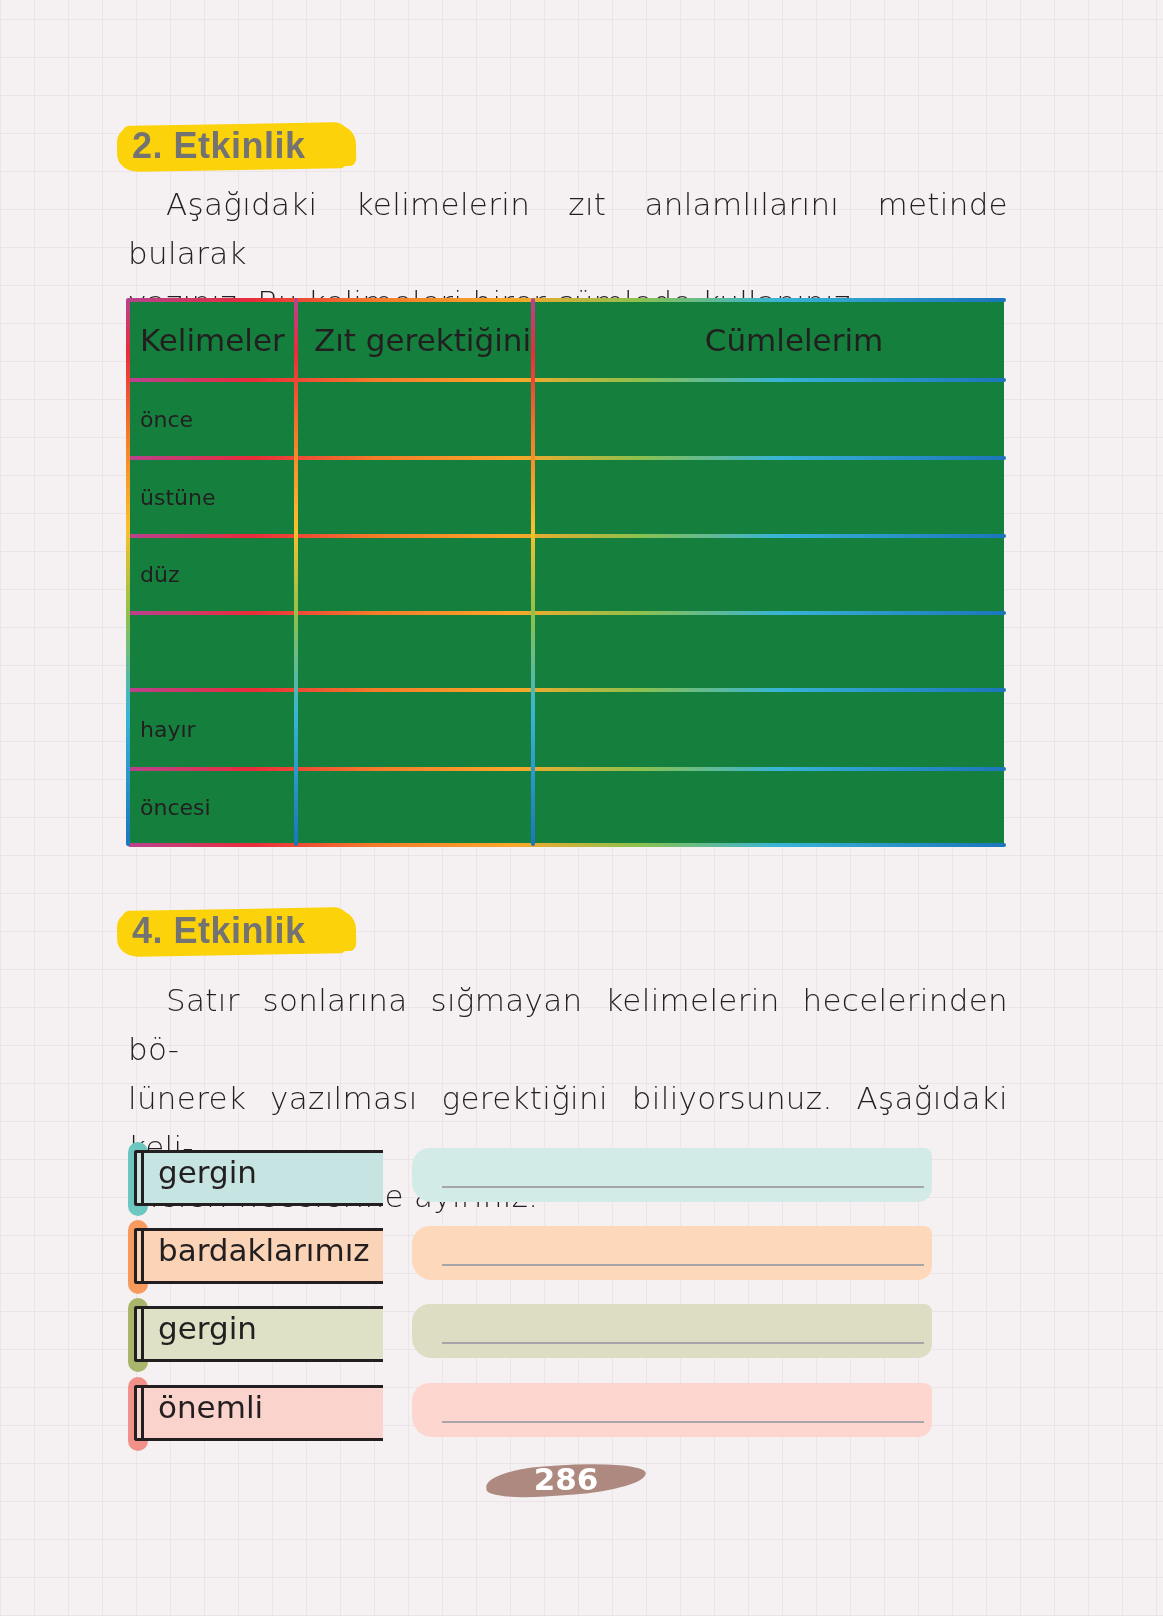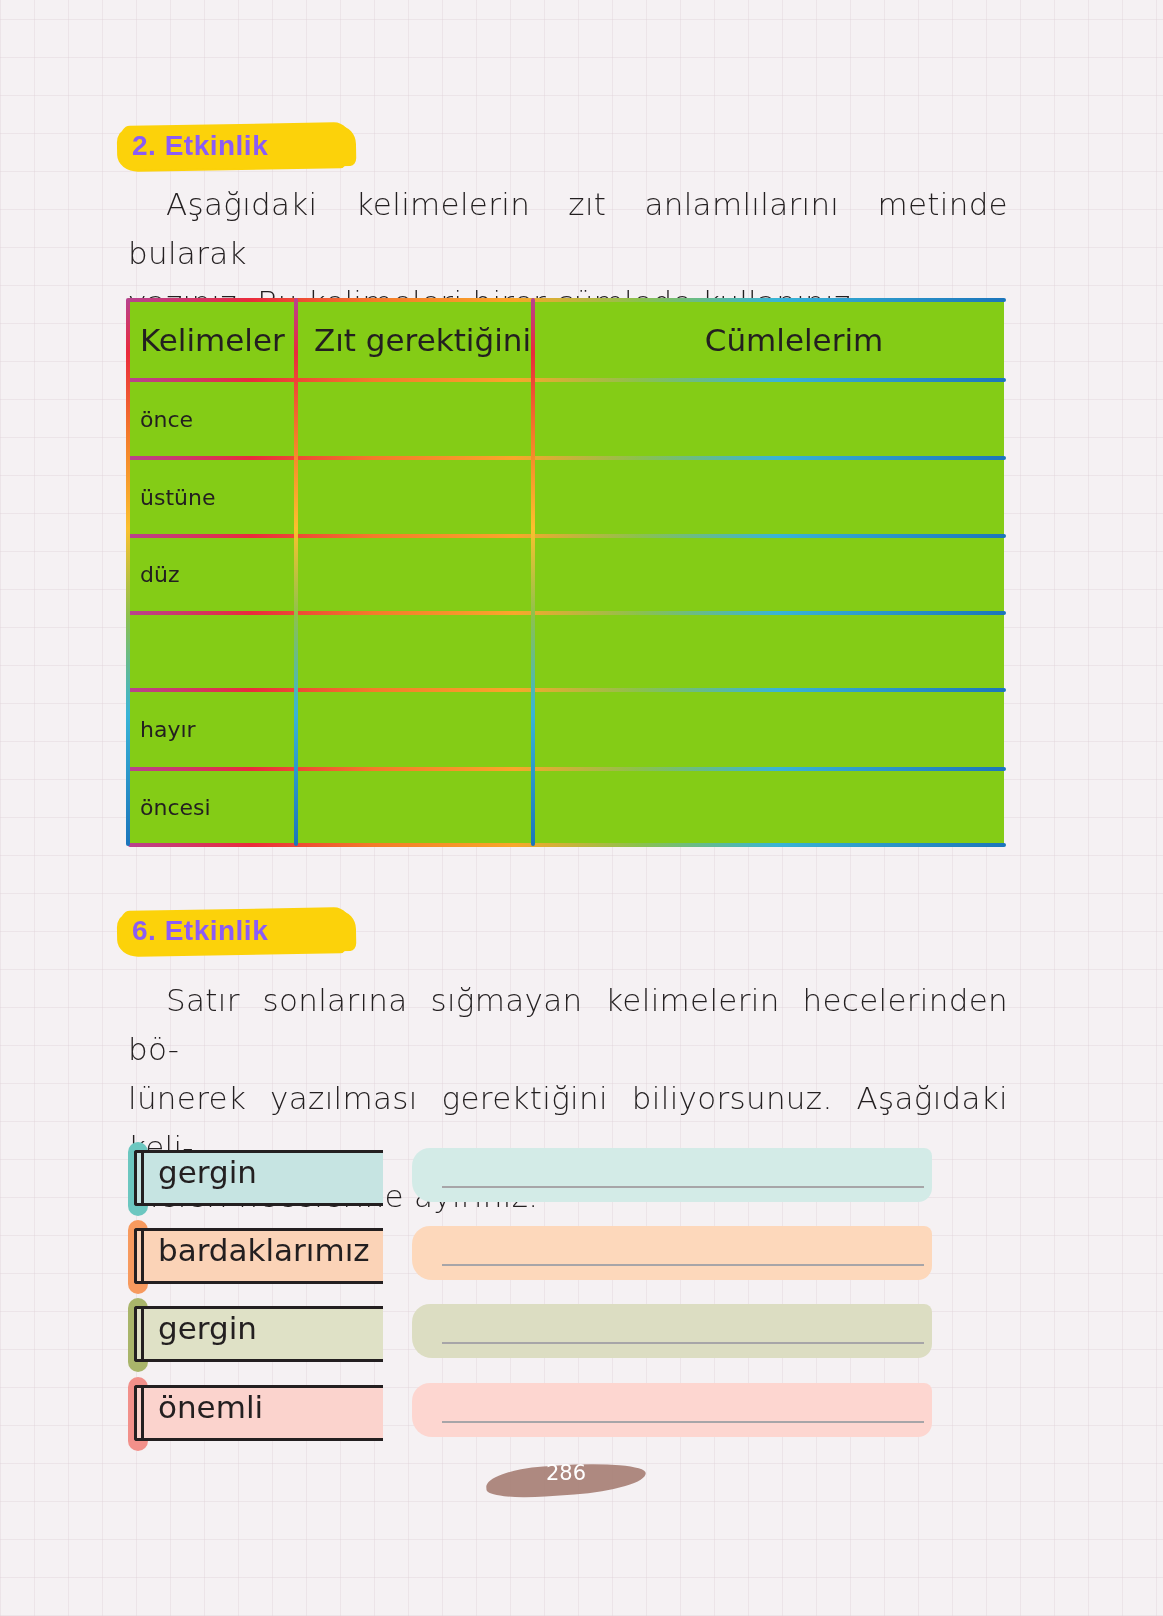--- a/index.html
+++ b/index.html
@@ -19,34 +19,34 @@
   .heading .brush {
     position:absolute; left:0; top:6px; width:232px; height:44px;
     background:#fcd20a;
     border-radius:10px 18px 8px 22px / 14px 20px 10px 18px;
     transform:rotate(-1deg);
     box-shadow: 6px 2px 0 -2px #fcd20a, -4px 3px 0 -1px #fcd20a;
   }
   .heading .txt {
     position:relative; padding-left:12px;
     font-family:"Liberation Sans", sans-serif; font-weight:bold;
-    font-size:28px; color:#8b5cf6; letter-spacing:0.5px;
+    font-size:36px; color:#737373; letter-spacing:0.5px;
   }
   .para {
     position:absolute; left:128px; width:880px;
     font-family:"DejaVu Sans", sans-serif; font-size:31px; line-height:49px;
     text-align:justify; font-weight:300; color:#231f20;
     letter-spacing:0.3px;
   }
   .para .indent { display:inline-block; width:38px; }
 
   
   .tbl {
     position:absolute; left:128px; top:298px; width:876px; height:548px;
-    background:#84cc16;
+    background:#15803d;
   }
   .hline {
     position:absolute; left:0; width:878px; height:4px; border-radius:2px;
     background:linear-gradient(90deg,#b8428f 0%,#ea2b3c 14%,#f47b2a 28%,#f9a72a 44%,#8dc14d 58%,#39b4d6 74%,#1b75bb 100%);
   }
   .vline {
     position:absolute; top:0; width:4px; height:548px; border-radius:2px;
     background:linear-gradient(180deg,#b8428f 0%,#ea2b3c 10%,#f47b2a 25%,#fbc02d 42%,#8dc14d 58%,#39b4d6 76%,#1b75bb 100%);
   }
   .cell {
@@ -84,21 +84,21 @@
   .pagenum {
     position:absolute; left:476px; top:1455px; width:180px; height:50px;
   }
   .pagenum .brush {
     position:absolute; left:10px; top:10px; width:160px; height:30px;
     background:#a67d73; border-radius:40% 60% 50% 40% / 60% 50% 60% 40%;
     transform:rotate(-4deg); opacity:0.9;
   }
   .pagenum .txt {
     position:absolute; left:0; right:0; top:6px; text-align:center;
-    font-size:21px; color:#ffffff; font-weight:400;
+    font-size:31px; color:#ffffff; font-weight:700;
   }
 </style>
 </head>
 <body>
 
 <div class="heading" style="top:118px;">
   <div class="brush"></div>
   <span class="txt">2. Etkinlik</span>
 </div>
 
@@ -146,21 +146,21 @@
   <div class="cell" style="left:172px; top:394px; width:230px; height:75px;"></div>
   <div class="cell" style="left:409px; top:394px; width:464px; height:75px;"></div>
 
   <div class="cell" style="left:12px; top:473px; height:72px;">öncesi</div>
   <div class="cell" style="left:172px; top:473px; width:230px; height:72px;"></div>
   <div class="cell" style="left:409px; top:473px; width:464px; height:72px;"></div>
 </div>
 
 <div class="heading" style="top:903px;">
   <div class="brush"></div>
-  <span class="txt">6. Etkinlik</span>
+  <span class="txt">4. Etkinlik</span>
 </div>
 
 <div class="para" style="top:976px;">
   <span class="indent"></span><span>Satır sonlarına sığmayan kelimelerin hecelerinden bö-</span><br>
   <span>lünerek yazılması gerektiğini biliyorsunuz. Aşağıdaki keli-</span><br>
   <span>meleri hecelerine ayırınız.</span>
 </div>
 
 <div class="srow" style="top:1150px;">
   <div class="dot" style="background:#6cc7c0;"></div>

